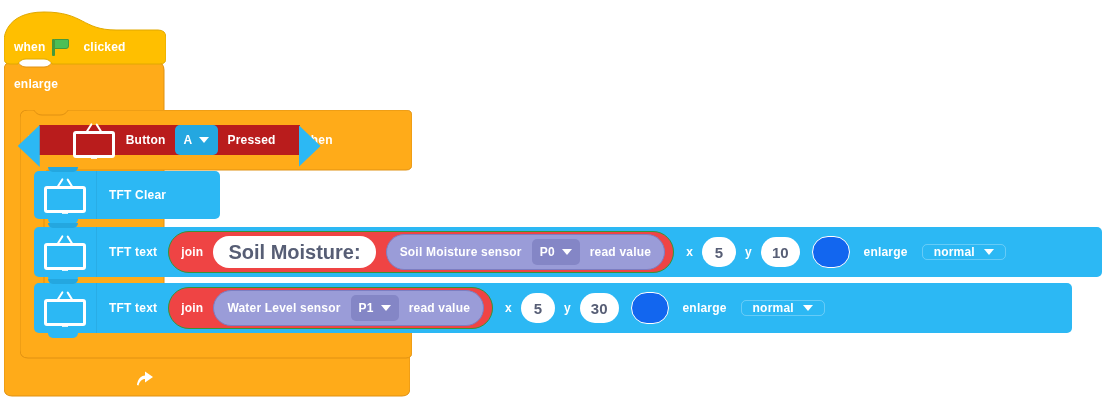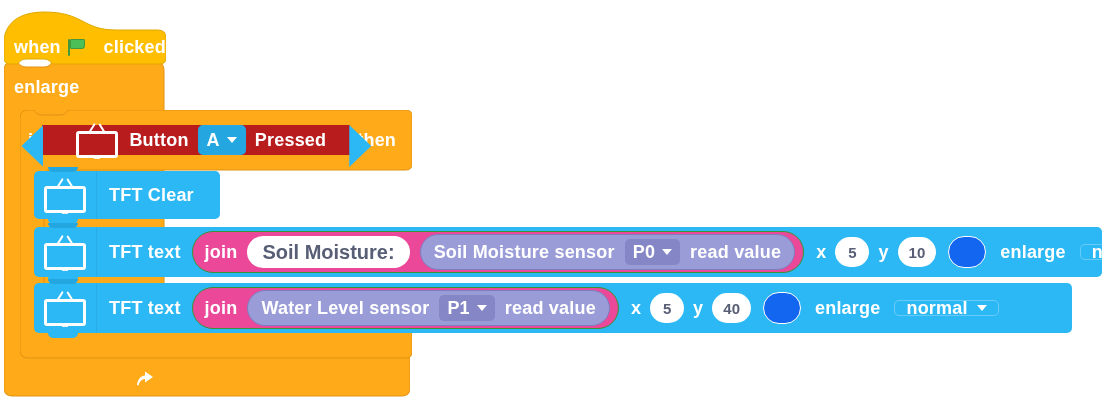--- a/index.html
+++ b/index.html
@@ -12,21 +12,21 @@
     height: 400px;
     position: relative;
     overflow: hidden;
     font-family: "Liberation Sans", sans-serif;
     -webkit-font-smoothing: antialiased;
   }
 
   
   .blk-label {
     color: #ffffff;
-    font-size: 18px;
+    font-size: 12px;
     font-weight: bold;
     letter-spacing: .2px;
     white-space: nowrap;
     line-height: 1;
   }
 
   
   #hat {
     position: absolute;
     left: 4px;
@@ -229,21 +229,21 @@
   .caret {
     width: 0; height: 0;
     border-left: 5.5px solid transparent;
     border-right: 5.5px solid transparent;
     border-top: 6px solid #ffffff;
     flex: 0 0 auto;
   }
 
   
   .join-block {
-    background: #ec4899;
+    background: #ef4444;
     border: 1px solid #389438;
     border-radius: 22px;
     height: 42px;
     display: inline-flex;
     align-items: center;
     gap: 10px;
     padding: 0 8px 0 12px;
     box-sizing: border-box;
     flex: 0 0 auto;
   }
@@ -368,21 +368,21 @@
   <svg class="hat-shape" width="162" height="58" viewBox="0 0 162 58">
     <path d="M0,32 C0,32 0,4 40,4 C80,4 78,22 112,22 L154,22 Q162,22 162,30 L162,50 Q162,56 156,56
              L48,56 C48,56 46,51 40,51 L22,51 C16,51 14,56 14,56 L6,56 Q0,56 0,50 Z" fill="#FFBF00" stroke="#E0A800" stroke-width="1"></path>
   </svg>
   <div class="hat-row">
     <span class="blk-label">when</span>
     <span class="flag-icon">
       <span class="pole"></span>
         <span class="cloth"></span>
     </span>
-    <span class="blk-label" style="margin-left:13px;">clicked</span>
+    <span class="blk-label" style="margin-left:5px;">clicked</span>
   </div>
 </div>
 
 <div class="blue-block" style="left:34px; top:171px; width:186px; height:48px;">
   <span class="notch-top"></span>
   <span class="notch-bot"></span>
   <span class="tv-icon">
     <span class="ant-l"></span>
       <span class="ant-r"></span>
     <span class="screen"></span>
@@ -454,21 +454,21 @@
         <span class="caret"></span>
       </span>
       <span class="blk-label">read value</span>
     </span>
   </span>
 
   <span class="row-gap" style="margin-left:11px;">
     <span class="blk-label xy-label">x</span>
     <span class="num-oval">5</span>
     <span class="blk-label xy-label">y</span>
-    <span class="num-oval">40</span>
+    <span class="num-oval">30</span>
     <span class="color-swatch" style="margin-left: 4px; background: rgb(18, 102, 239);"></span>
     <span class="blk-label" style="margin-left:6px;">enlarge</span>
     <span class="dd-outline" style="margin-left:6px;">
       <span class="blk-label">normal</span>
       <span class="caret"></span>
     </span>
   </span>
 </div>
 
 </body></html>

